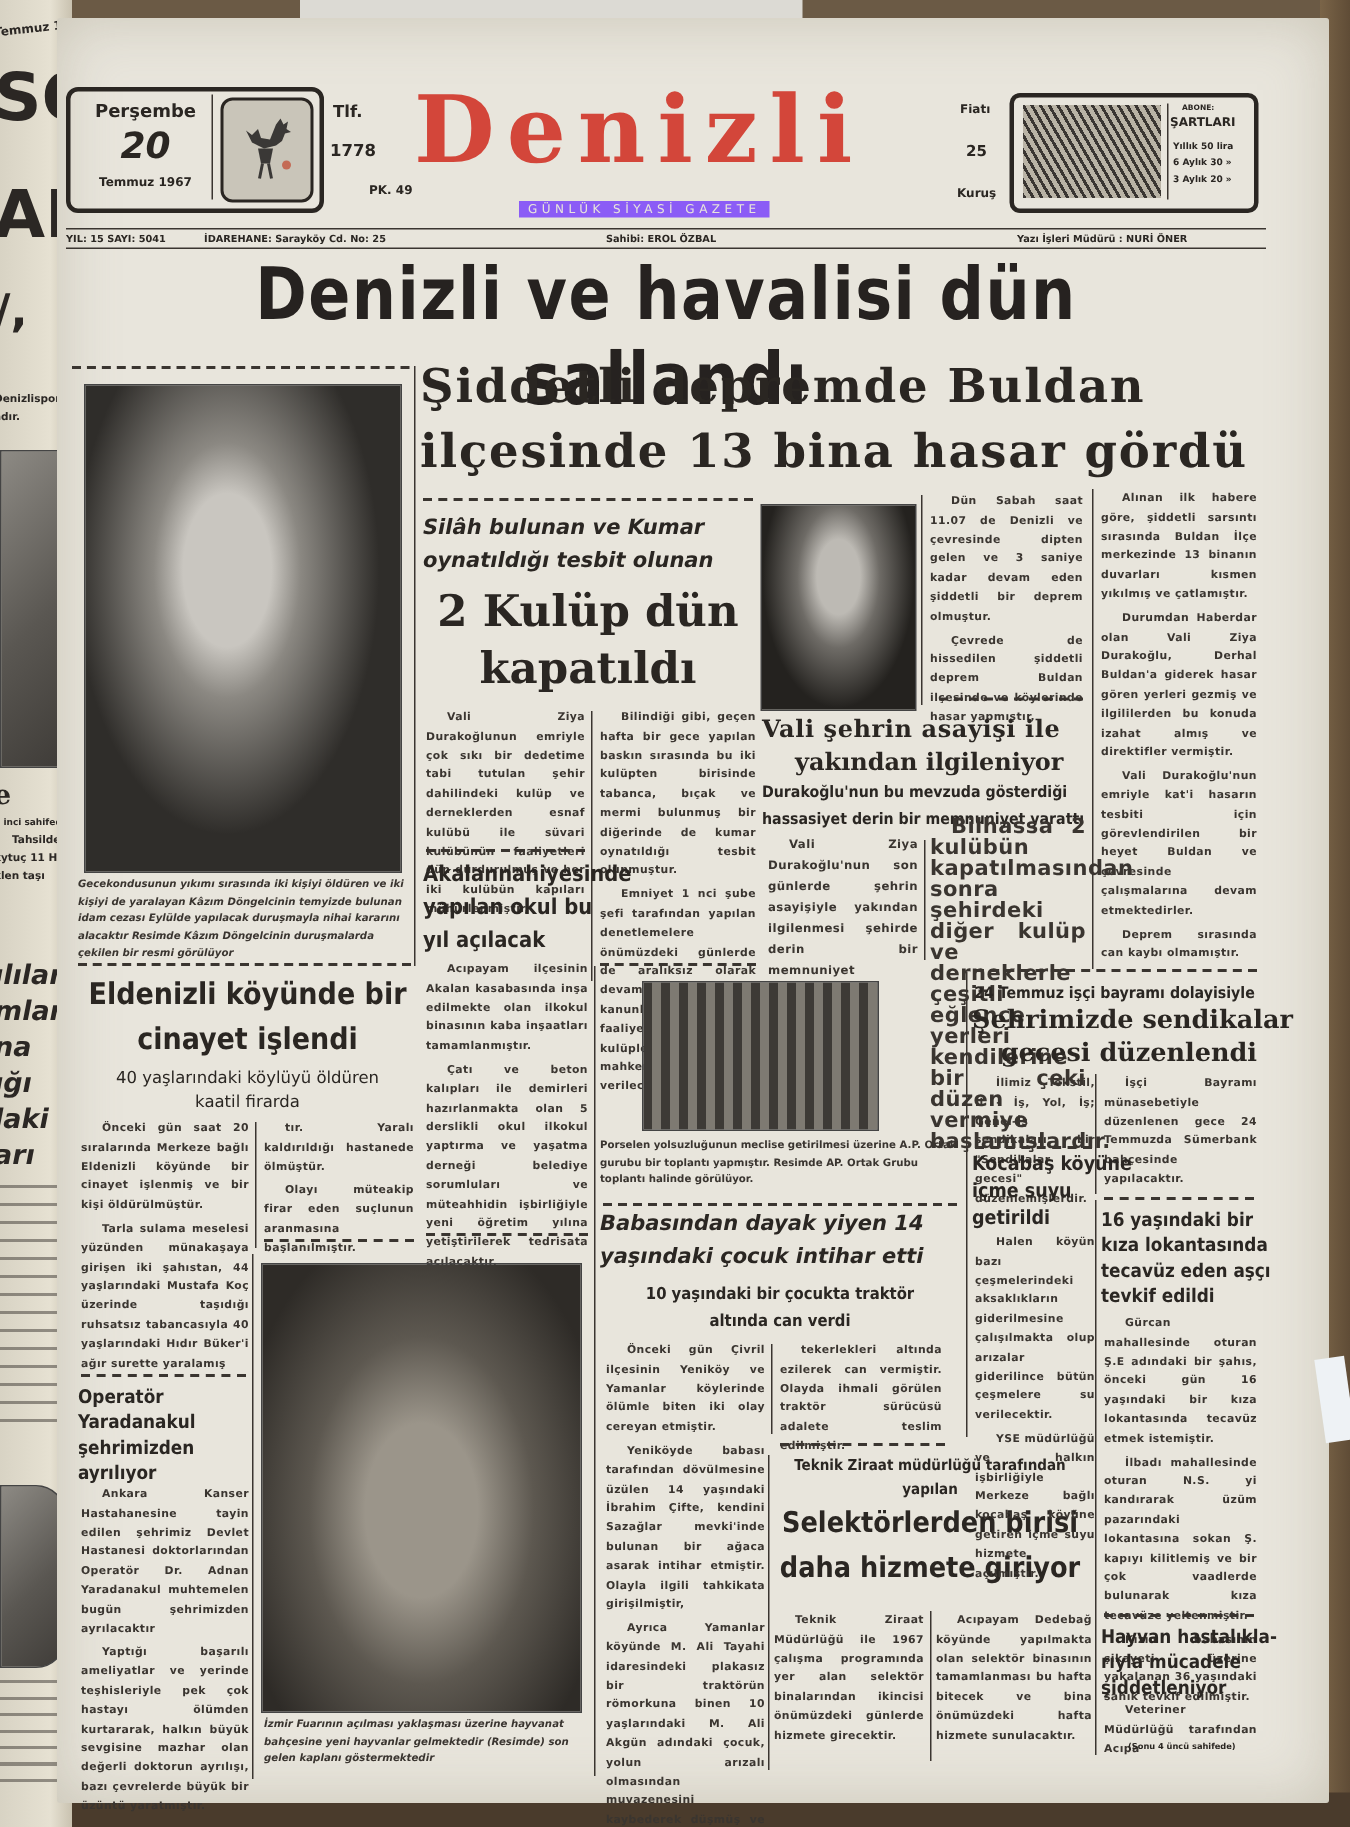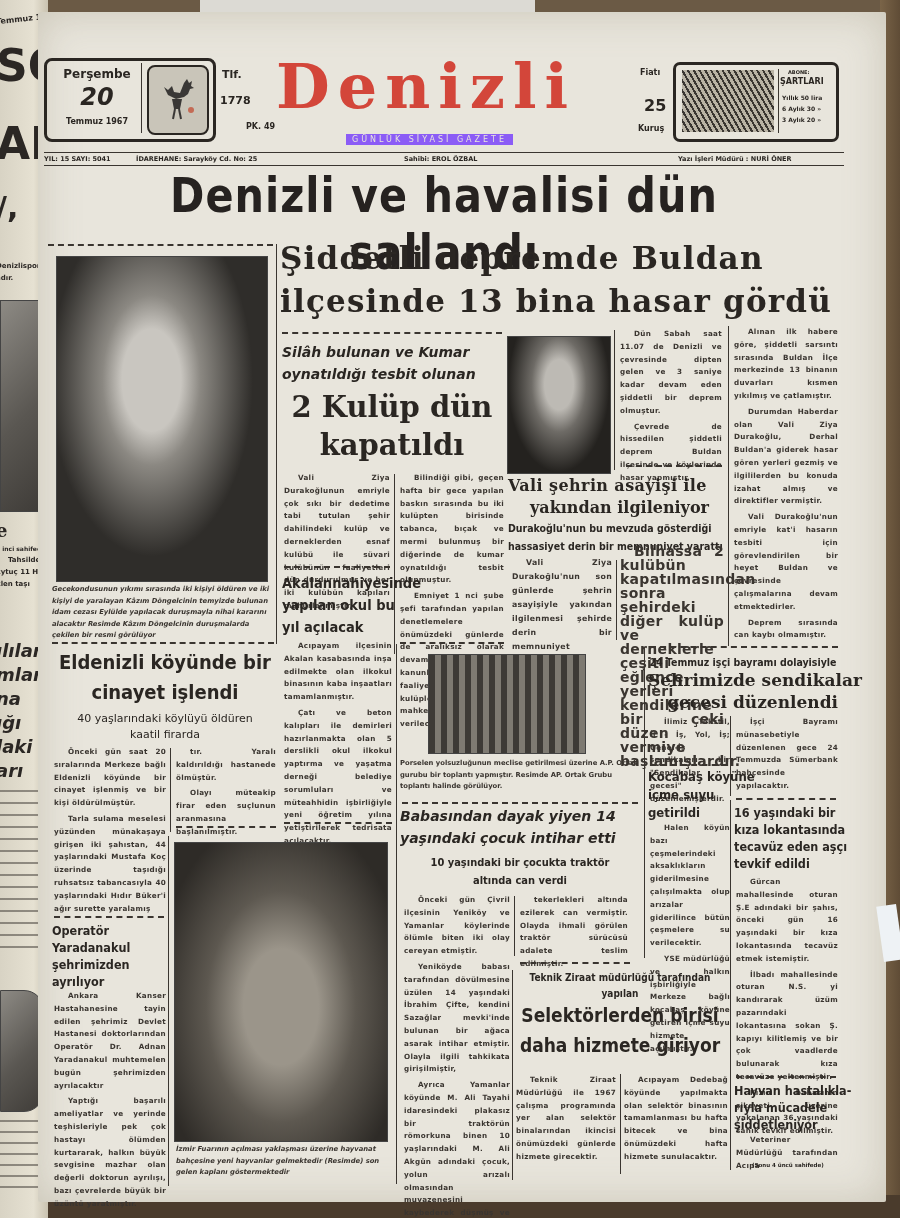--- a/index.html
+++ b/index.html
@@ -79,21 +79,21 @@
   </div>
 </div>
 <div class="abs sans" style="left:222px;top:68px;font-weight:bold;font-size:11px;">Tlf.</div>
 <div class="abs sans" style="left:220px;top:94px;font-weight:bold;font-size:11px;">1778</div>
 <div class="abs sans" style="left:220px;top:122px;font-weight:bold;font-size:8px;padding-left:26px;">PK. 49</div>
 
 <div class="abs logo" style="left:276px;top:56px;">Denizli</div>
 <div class="abs subline sans" style="left:346px;top:134px;">GÜNLÜK SİYASİ GAZETE</div>
 
 <div class="abs sans" style="left:640px;top:68px;font-weight:bold;font-size:8px;">Fiatı</div>
-<div class="abs sans" style="left:644px;top:96px;font-weight:bold;font-size:16px;">25</div>
+<div class="abs sans" style="left:644px;top:96px;font-weight:bold;font-size:10px;">25</div>
 <div class="abs sans" style="left:638px;top:124px;font-weight:bold;font-size:8px;">Kuruş</div>
 
 <div class="abs" style="left:673px;top:62px;width:160px;height:74px;border:3px solid #2a2622;border-radius:7px;">
   <div class="abs" style="left:6px;top:5px;width:92px;height:62px;background:repeating-linear-gradient(60deg,#3a3632 0 2px,#b9b3a5 2px 5px);"></div>
   <div class="abs vline" style="left:102px;top:4px;height:64px;"></div>
   <div class="abs sans" style="left:112px;top:4px;font-size:5px;font-weight:bold;">ABONE:</div>
   <div class="abs sans" style="left:104px;top:12px;font-size:8px;font-weight:bold;">ŞARTLARI</div>
   <div class="abs sans" style="left:106px;top:29px;font-size:6px;font-weight:bold;">Yıllık 50 lira</div>
   <div class="abs sans" style="left:106px;top:40px;font-size:6px;font-weight:bold;">6 Aylık 30 »</div>
   <div class="abs sans" style="left:106px;top:51px;font-size:6px;font-weight:bold;">3 Aylık 20 »</div>

